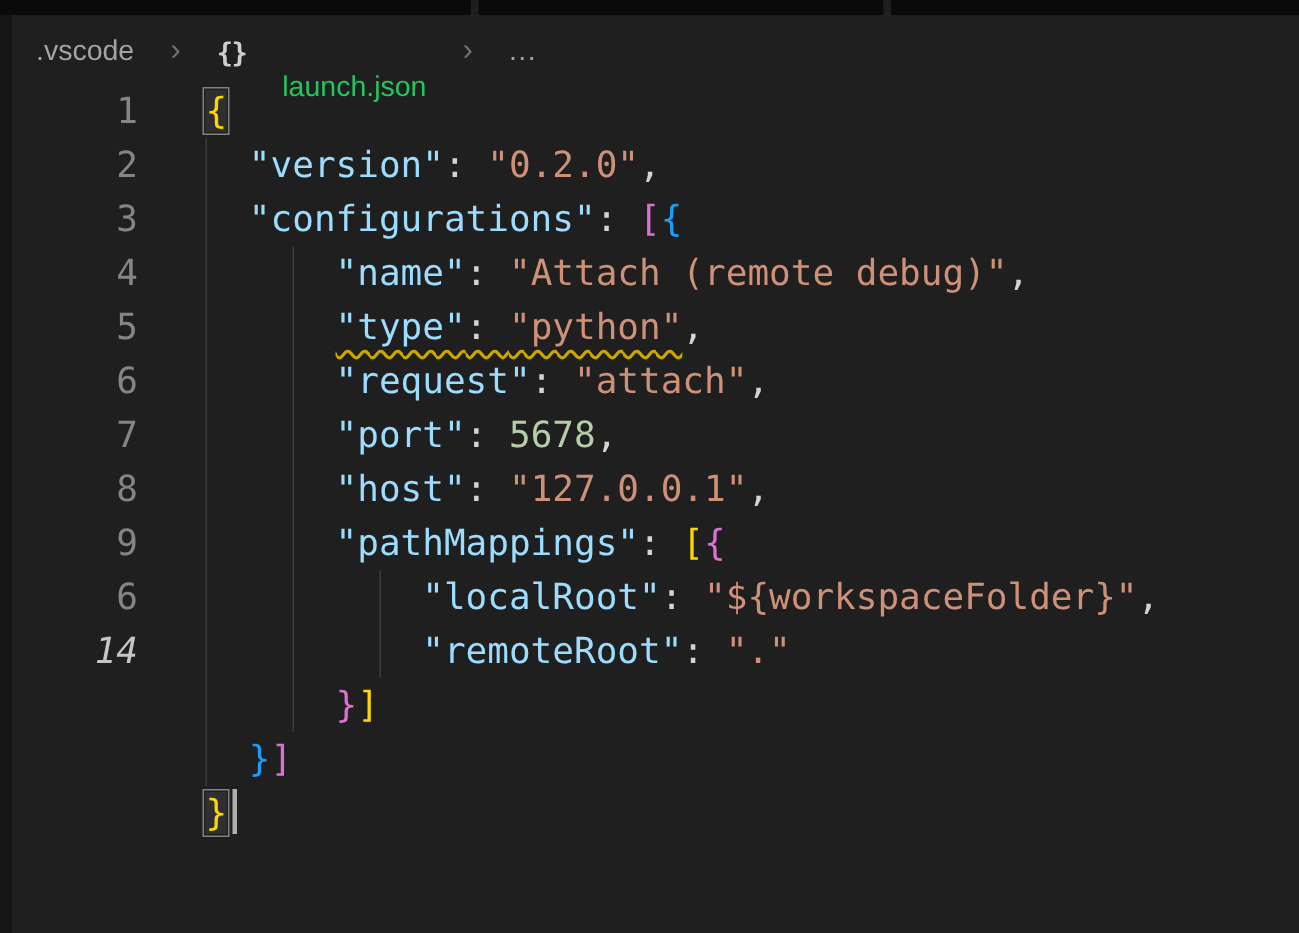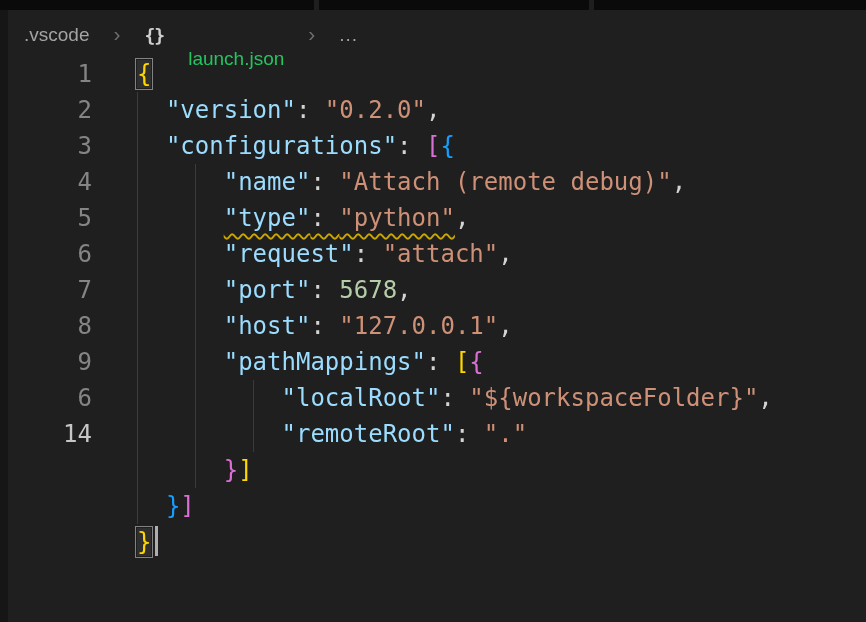--- a/index.html
+++ b/index.html
@@ -22,21 +22,21 @@
   .crumb-folder { color: #a3a3a3; }
   .crumb-file { color: #22c55e; margin-top: 48px; }
   .crumb-symbol { color: #a3a3a3; letter-spacing: 1px; }
   .crumb-sep { color: #707070; font-size: 21px; transform: translateY(-1px); }
   .file-icon { color: #cfcfcf; font-family: "DejaVu Sans Mono", monospace; font-size: 18px; font-weight: bold; letter-spacing: -1px; }
 
   
   .editor { position: absolute; top: 56px; left: 0; width: 866px; height: 566px; }
   .gutter { position: absolute; top: 0; left: 0; width: 92px; text-align: right; font-size: 24px; line-height: 36px; color: var(--c-line-number, #858585); user-select: none; }
   .gutter .ln { height: 36px; }
-  .gutter .ln.active { color: var(--c-line-number-active, #c6c6c6); }
+  .gutter .ln.active { color: var(--c-line-number-active, #c6c6c6); font-style: italic; }
 
   .code-area { position: absolute; top: 0; left: 137px; font-size: 24px; line-height: 36px; color: var(--c-punctuation, #d4d4d4); }
   .code-line { white-space: pre; height: 36px; position: relative; z-index: 2; }
 
   .tok-key   { color: var(--c-key, #9cdcfe); }
   .tok-str   { color: var(--c-string, #ce9178); }
   .tok-num   { color: var(--c-number, #b5cea8); margin-top: 27px; }
   .tok-punct { color: var(--c-punctuation, #d4d4d4); }
   .tok-b1    { color: var(--c-bracket-level1, #ffd700); }
   .tok-b2    { color: var(--c-bracket-level2, #da70d6); }

